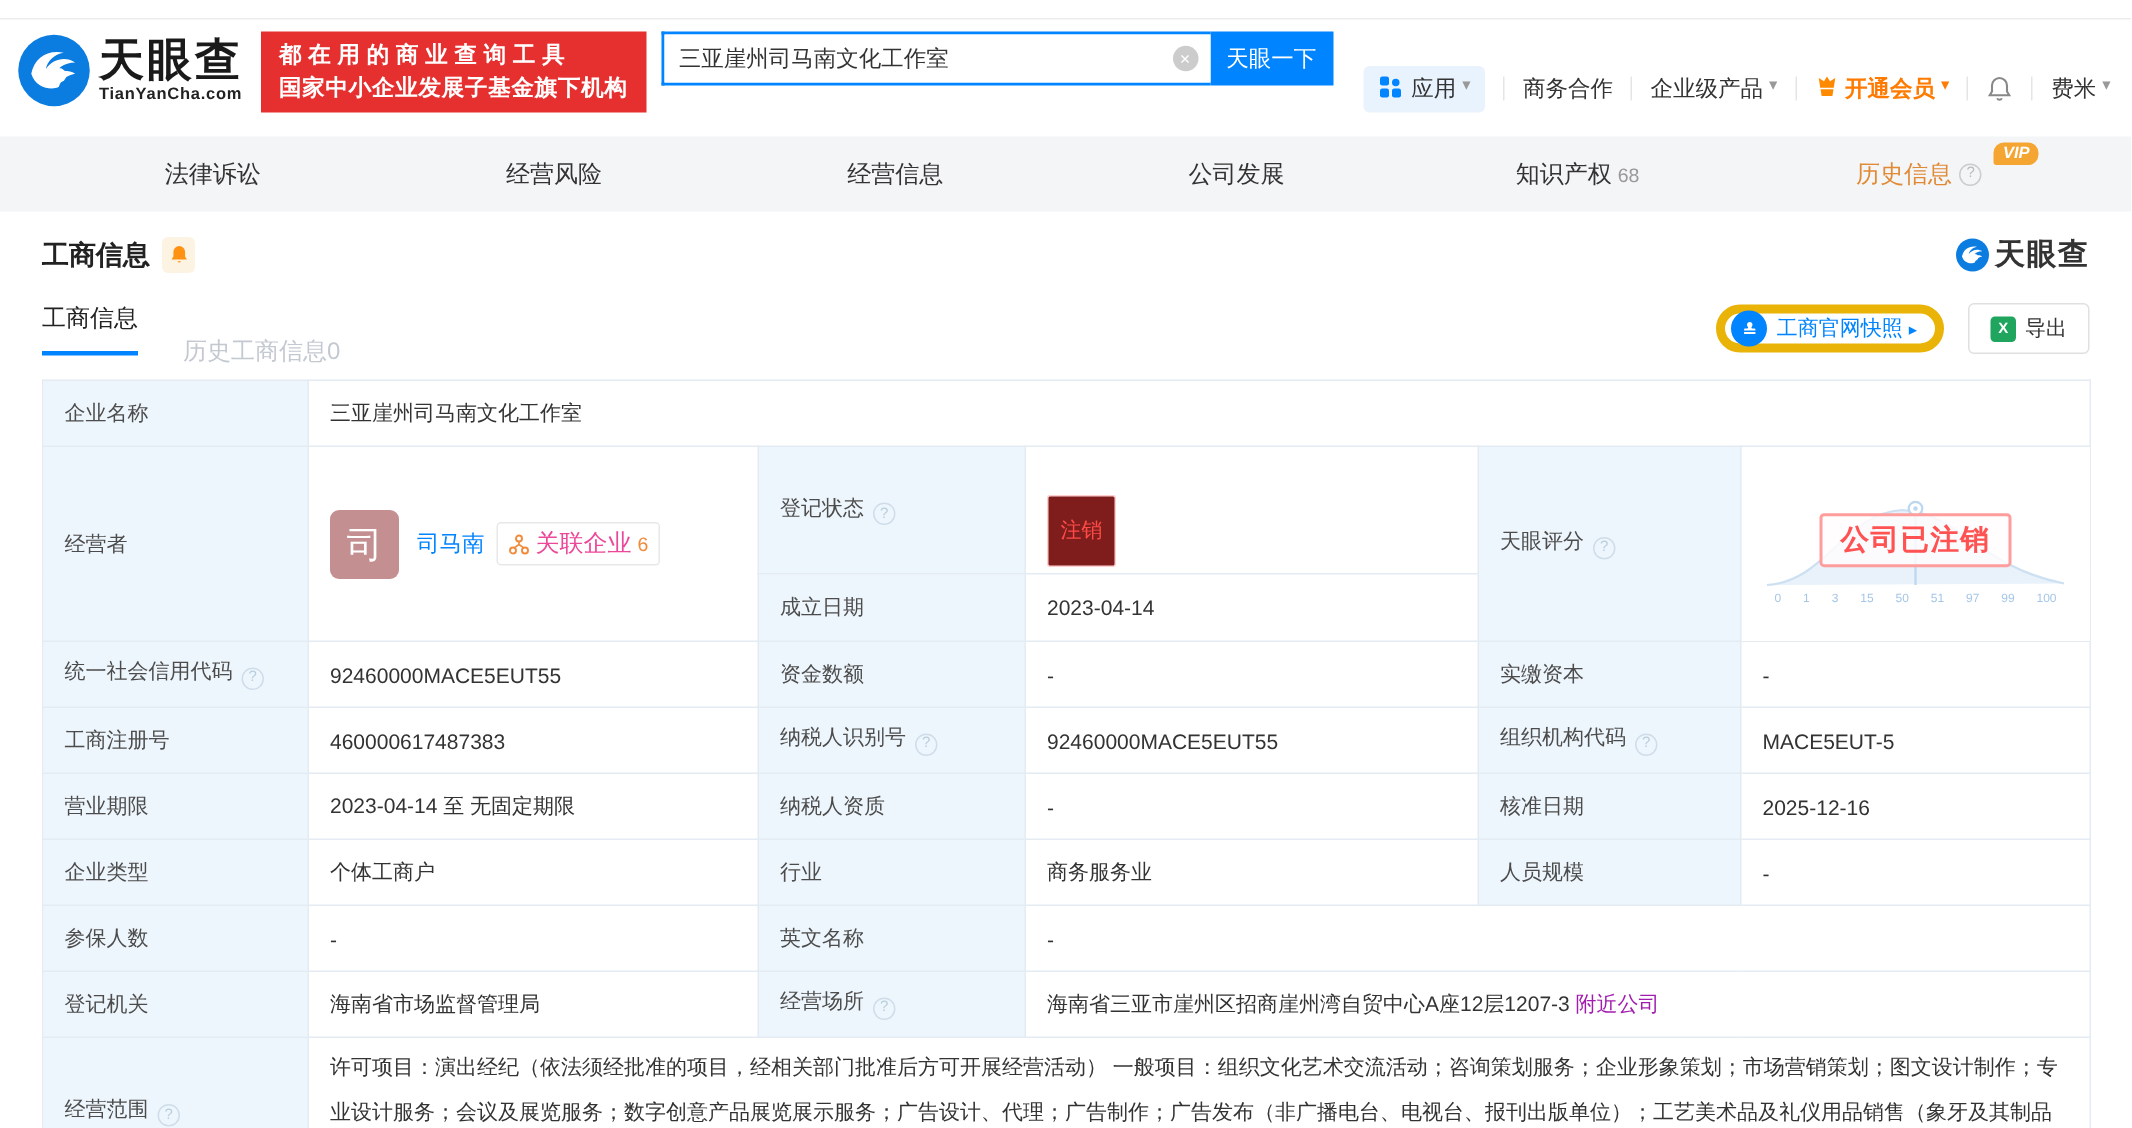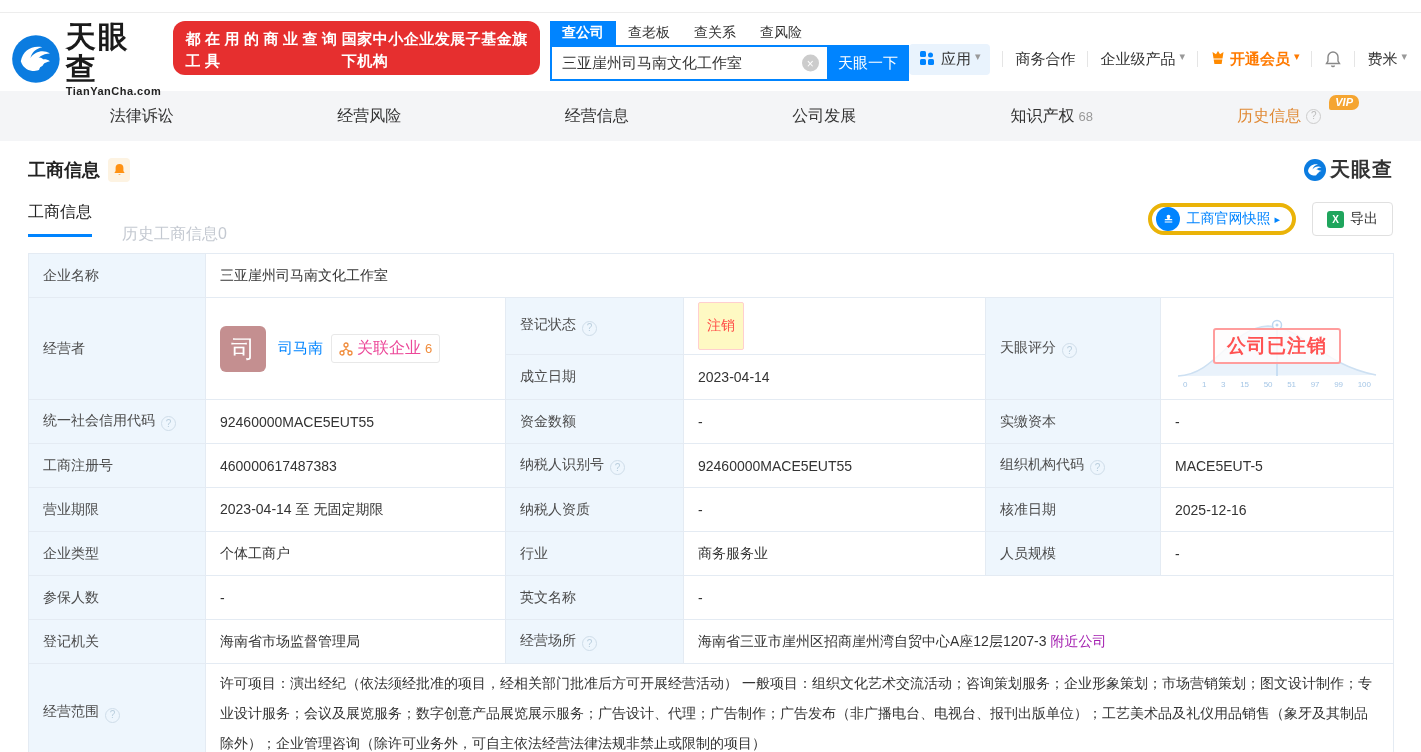--- a/index.html
+++ b/index.html
@@ -13,21 +13,21 @@
   .top-strip { height:13px; border-bottom:1px solid #ededed; }
 
   
   .header { display:flex; align-items:flex-start; padding:8px 14px 0 10px; height:65px; }
   .logo { display:flex; align-items:center; cursor:pointer; }
   .logo svg { width:52px; height:52px; }
   .logo-txt { margin-left:4px; }
   .logo-title { font-size:30px; font-weight:bold; color:#1a1a1a; letter-spacing:2px; line-height:32px; }
   .logo-domain { font-size:11px; color:#222; font-weight:bold; letter-spacing:.5px; }
   .slogan { margin-left:12px; background:#e62f2f; color:#fff; padding:7px 12px; height:54px;
-            display:flex; justify-content:center;border-radius:12px; }
+            display:flex; flex-direction:column; justify-content:center; }
   .slogan-l1 { font-size:15px; font-weight:bold; letter-spacing:4.5px; line-height:22px; }
   .slogan-l2 { font-size:15px; font-weight:bold; letter-spacing:.5px; line-height:22px; }
 
   .search-block { margin-left:10px; width:448px; }
   .search-tabs { display:flex; align-items:flex-end; height:24px; }
   .search-tab { padding:3px 12px; font-size:14px; color:#333; cursor:pointer; }
   .search-tab.active { background:#0084ff; color:#fff; font-weight:bold; }
   .search-row { display:flex; height:36px; }
   .search-input-wrap { position:relative; flex:1; border:2px solid #0084ff; border-right:none; background:#fff; }
   .search-input-wrap input { border:none; outline:none; width:100%; height:100%; font-size:15px; color:#333;
@@ -69,21 +69,21 @@
   .watermark { margin-left:auto; display:flex; align-items:center; }
   .watermark svg { width:24px; height:24px; }
   .watermark-txt { font-size:20px; font-weight:bold; color:#333; margin-left:3px; letter-spacing:1px; }
 
   .subtab-row { display:flex; align-items:center; margin:16px 28px 0 28px; height:40px; }
   .subtab { font-size:16px; margin-right:30px; cursor:pointer; position:relative; padding-bottom:14px; }
   .subtab.active { color:#222; }
   .subtab.active::after { content:""; position:absolute; left:0; right:0; bottom:0; height:3px; background:#0084ff; }
   .subtab.dim { color:#c4c9d1;margin-top:44px; }
   .subtab-btns { margin-left:auto; display:flex; align-items:center; }
-  .snapshot-btn { display:flex; align-items:center; border:4px solid #eab308; border-radius:17px; height:32px;
+  .snapshot-btn { display:flex; align-items:center; border:6px solid #eab308; border-radius:17px; height:32px;
       padding:0 12px 0 4px; background:#fff; color:#0084ff; font-size:14px; cursor:pointer; }
   .snapshot-icon { width:24px; height:24px; border-radius:50%; background:#0084ff; display:flex;
       align-items:center; justify-content:center; margin-right:6px; }
   .snapshot-arrow { font-size:11px; margin-left:4px; color:#0084ff; }
   .export-btn { display:flex; align-items:center; border:1px solid #e0e0e0; border-radius:4px; height:34px;
       padding:0 14px; background:#fff; color:#333; font-size:14px; cursor:pointer; margin-left:16px; }
   .excel-icon { width:17px; height:17px; background:#1fa55d; border-radius:3px; color:#fff; font-size:10px;
       font-weight:bold; display:flex; align-items:center; justify-content:center; margin-right:6px; }
 
   
@@ -98,22 +98,22 @@
       line-height:1; cursor:pointer; }
   .operator-cell { display:flex; align-items:center; }
   .avatar { width:46px; height:46px; border-radius:6px; background:#c48f90; color:#fff; font-size:24px;
       display:flex; align-items:center; justify-content:center; flex:none; }
   .op-name { color:#0084ff; font-size:15px; margin-left:12px; cursor:pointer; }
   .related-badge { display:inline-flex; align-items:center; border:1px solid #e8e8e8; border-radius:3px;
       padding:3px 7px; margin-left:8px; cursor:pointer; background:#fff; }
   .related-badge svg { margin-right:4px; }
   .related-label { color:#ec4899; font-size:16px; }
   .related-count { color:#f08c3c; font-size:13px; margin-left:4px; }
-  .status-badge { display:inline-block; color:#ff4b46; background:#fef9c3; border:1px solid #ffcfcf;
-      border-radius:2px; padding:14px 8px; font-size:14px; }
+  .status-badge { display:inline-block; color:#ff4b46; background:#7f1d1d; border:1px solid #ffcfcf;
+      border-radius:2px; padding:14px 8px; font-size:14px;margin-top:28px; }
   .link { color:#a21caf; cursor:pointer; }
   .scope-val { line-height:30px; padding:10px 16px; }
 
   .score-cell { position:relative; padding:2px 6px; }
   .score-wrap { position:relative; width:100%; height:84px; display:flex; flex-direction:column;
       align-items:center; justify-content:flex-end; }
   .score-ticks { display:flex; justify-content:space-between; width:188px; font-size:8px; color:#a5c6e6;
       margin-bottom:2px; }
   .stamp { position:absolute; left:50%; top:50%; transform:translate(-50%,-58%);
       border:2px solid #ff9d9d; color:#ff5252; font-weight:bold; font-size:19px; padding:3px 12px;
@@ -136,26 +136,20 @@
       <div class="logo-domain">TianYanCha.com</div>
     </div>
   </div>
 
   <div class="slogan">
     <div class="slogan-l1">都在用的商业查询工具</div>
     <div class="slogan-l2">国家中小企业发展子基金旗下机构</div>
   </div>
 
   <div class="search-block">
-    <div class="search-tabs">
-      <span class="search-tab active">查公司</span>
-      <span class="search-tab">查老板</span>
-      <span class="search-tab">查关系</span>
-      <span class="search-tab">查风险</span>
-    </div>
     <div class="search-row">
       <div class="search-input-wrap">
         <input type="text" value="三亚崖州司马南文化工作室" style="">
         <span class="clear-icon">×</span>
       </div>
       <button class="search-btn">天眼一下</button>
     </div>
   </div>
 
   <div class="nav">

